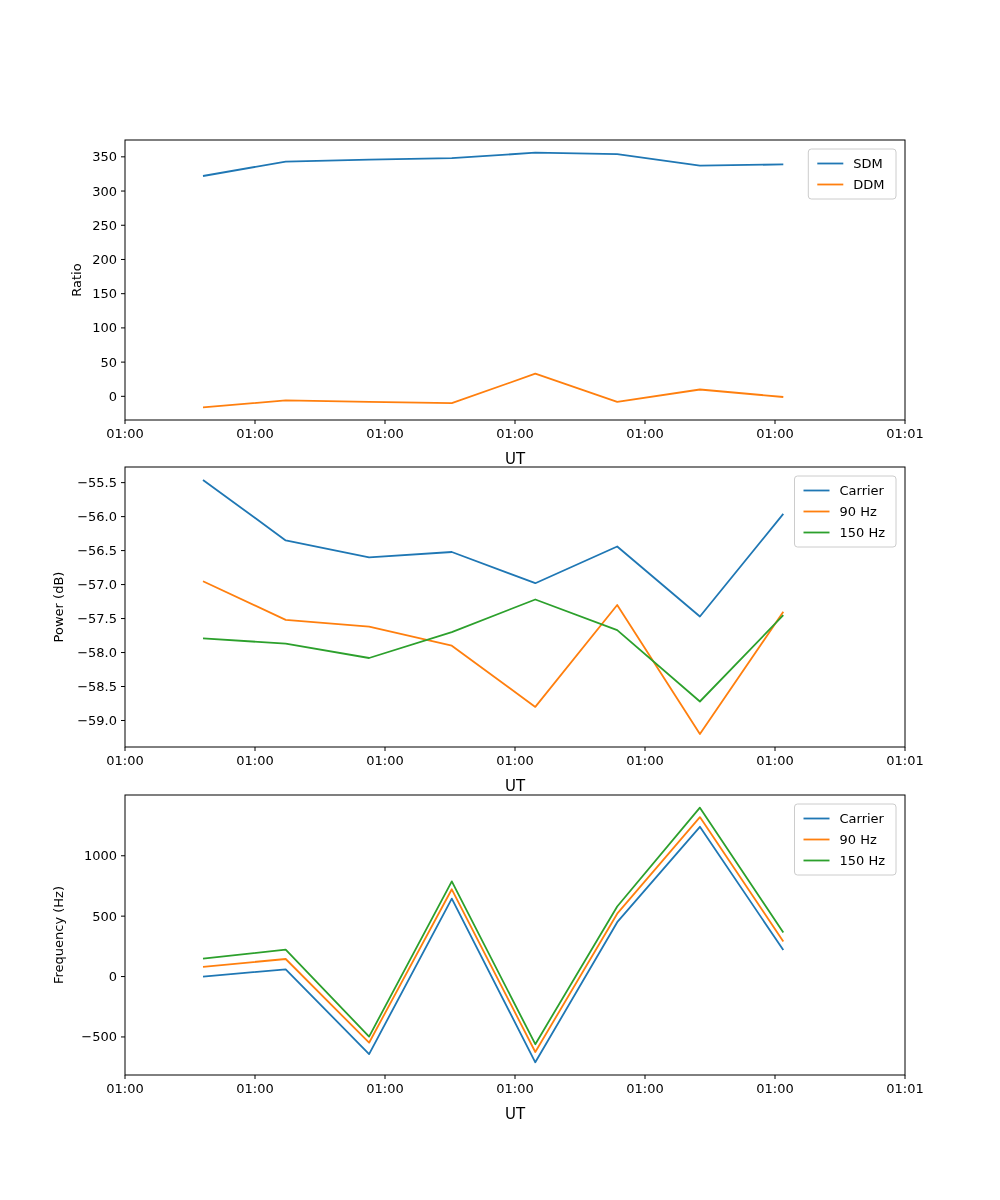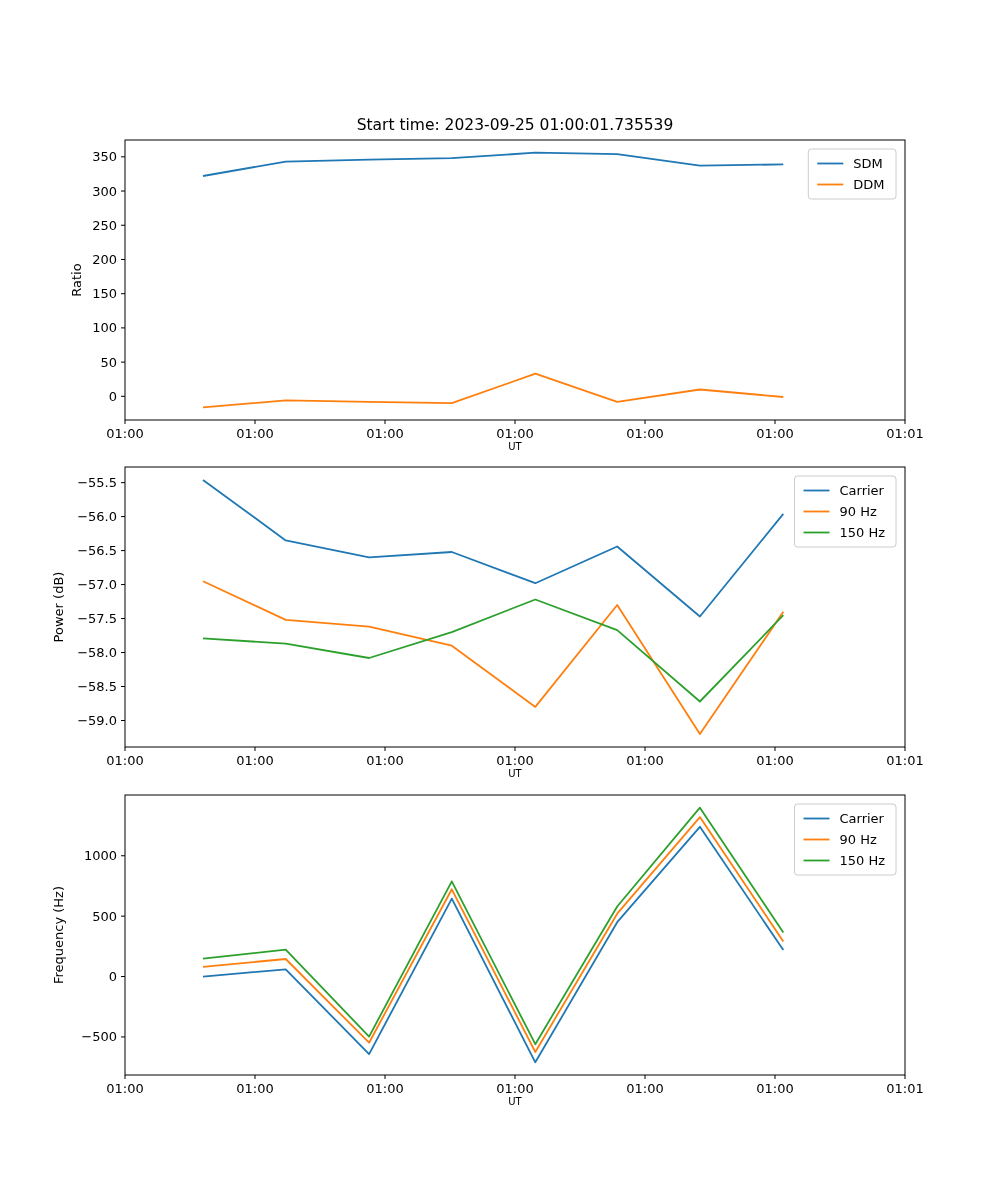--- a/index.html
+++ b/index.html
@@ -1,33 +1,32 @@
 <!DOCTYPE html>
 <html><head>
 <meta charset="utf-8">
 <style>
   html,body{margin:0;padding:0;background:#fff;}
   .page{position:relative;width:1000px;height:1200px;background:#ffffff;
         font-family:"DejaVu Sans",sans-serif;color:#000;overflow:hidden;}
   .fig-title{position:absolute;left:125px;top:116px;width:780px;text-align:center;
              font-size:15.5px;color:#000;}
-  .xlabel{position:absolute;left:125px;width:780px;text-align:center;font-size:10px;color:#000;}
+  .xlabel{position:absolute;left:125px;width:780px;text-align:center;font-size:15px;color:#000;margin-top:9px;}
   .ylabel{position:absolute;font-size:13px;color:#000;white-space:nowrap;
           transform:translate(-50%,-50%) rotate(-90deg);}
   svg.chart{position:absolute;left:0;width:1000px;}
   #chart-0{top:90px;height:372px;}
   #chart-1{top:455px;height:332px;}
   #chart-2{top:783px;height:347px;}
 </style>
 </head>
 <body>
 
 <div class="page">
 
-  <div class="fig-title">Start time: 2023-09-25 01:00:01.735539</div>
 
   <svg id="chart-0" class="chart">
       <g>
         <polyline points="203.0,86.0 285.7,71.6 369.1,69.6 451.8,68.2 535.3,62.7 617.2,64.1 699.9,75.7 783.3,74.4" fill="none" stroke="#1f77b4" stroke-width="1.8" stroke-linejoin="round" stroke-linecap="butt"></polyline>
         <polyline points="203.0,317.3 285.7,310.4 369.1,311.8 451.8,313.2 535.3,283.7 617.2,311.8 699.9,299.5 783.3,307.0" fill="none" stroke="#ff7f0e" stroke-width="1.8" stroke-linejoin="round" stroke-linecap="butt"></polyline>
       </g>
       <rect x="125" y="50" width="780" height="280" fill="none" stroke="#000" stroke-width="1"></rect>
       <g>
         <line x1="125" y1="330" x2="125" y2="334" stroke="#000" stroke-width="1"></line>
         <text x="125" y="348" text-anchor="middle" font-size="13" fill="#000" font-family="&quot;DejaVu Sans&quot;, sans-serif">01:00</text>

